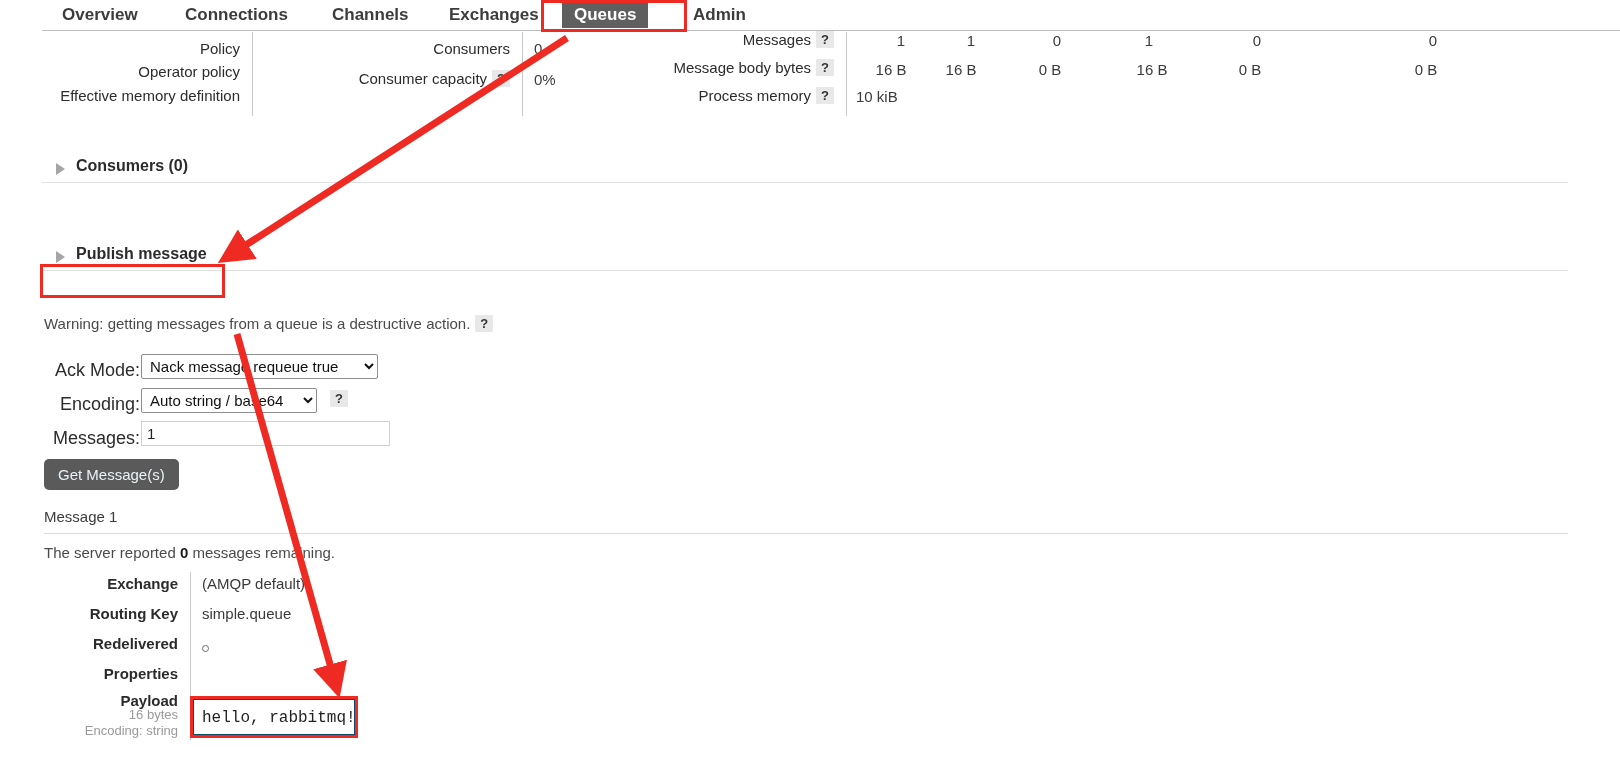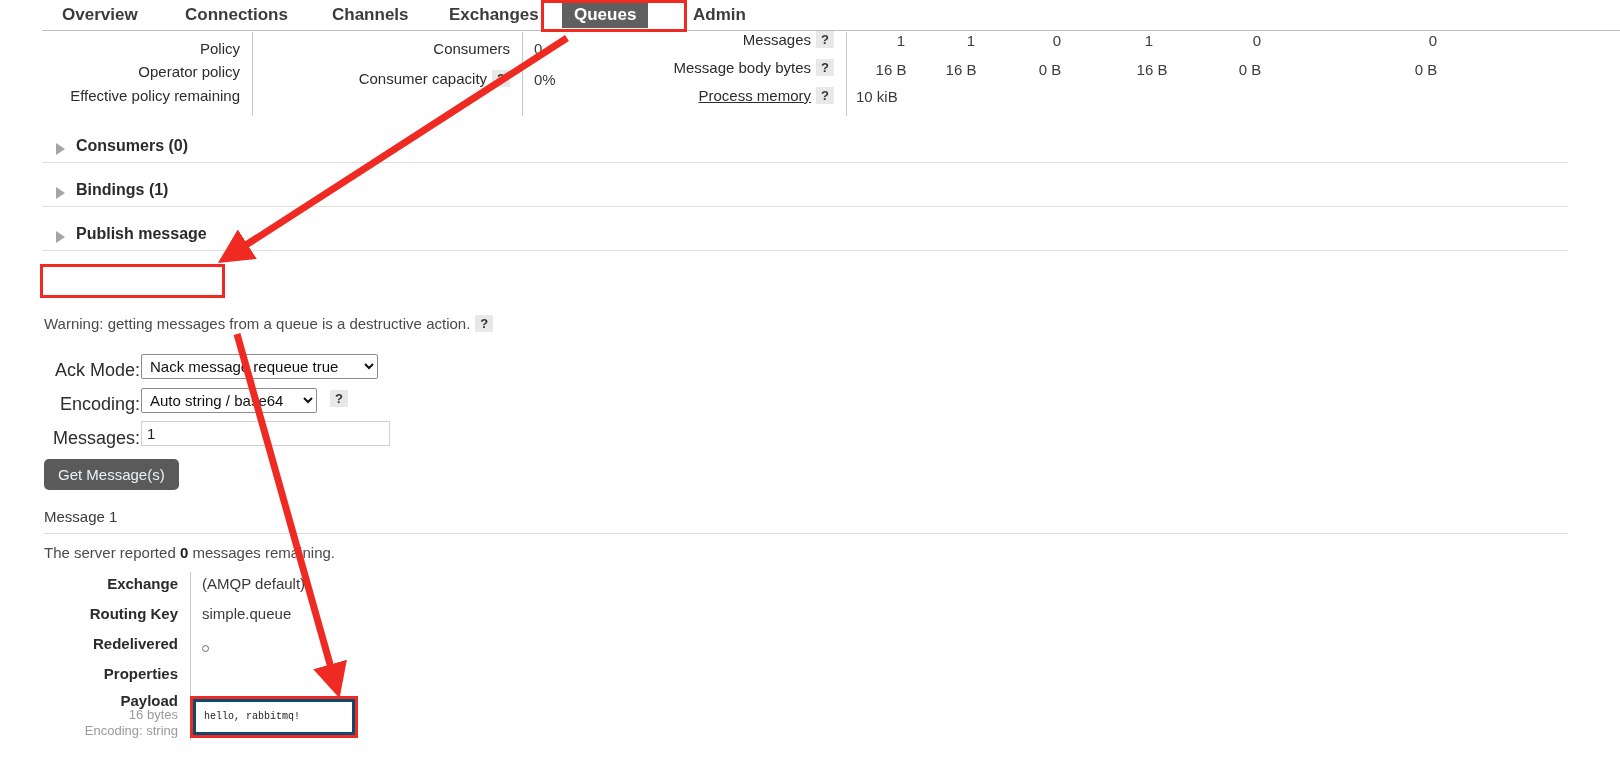--- a/index.html
+++ b/index.html
@@ -90,20 +90,21 @@
     cursor: help;
   }
 
   
   .section {
     position: absolute;
     left: 42px;
     width: 1526px;
     height: 30px;
     border-bottom: 1px solid #e0e0e0;
+    margin-top: 20px;
   }
   .section .caret {
     position: absolute;
     left: 14px; top: 10px;
     width: 0; height: 0;
     border-top: 6px solid transparent;
     border-bottom: 6px solid transparent;
     border-left: 9px solid #a5a5a5;
   }
   .section .caret.open {
@@ -224,23 +225,23 @@
     width: 138px;
     text-align: right;
     font-size: 13px;
     color: #9a9a9a;
   }
   .payload-box {
     position: absolute;
     left: 193px; top: 699px;
     width: 162px; height: 36px;
     background: #fff;
-    border: 3px solid #0c4a6e;
+    border: 1px solid #0c4a6e;
     font-family: "Liberation Mono", monospace;
-    font-size: 10px;
+    font-size: 16px;
     color: #222;
     padding: 9px 8px;
     white-space: pre;
     overflow: hidden;
   }
   .circle-mark {
     display: inline-block;
     width: 7px; height: 7px;
     border: 1px solid #6b6b6b;
     border-radius: 50%;
@@ -272,21 +273,21 @@
     <div class="nav-item active" style="left:562px;">Queues</div>
     <div class="nav-item" style="left:681px;">Admin</div>
   </div>
 
   <div class="stats">
     <div class="stats-hr"></div>
 
     <div class="grp" style="left:0;">
       <div class="lbl" style="left:10px; top:10px;  width:230px;">Policy</div>
       <div class="lbl" style="left:10px; top:33px;  width:230px;">Operator policy</div>
-      <div class="lbl" style="left:10px; top:57px;  width:230px;">Effective policy remaining</div>
+      <div class="lbl" style="left:10px; top:57px;  width:230px;">Effective memory definition</div>
       <div class="vrule" style="left:252px;"></div>
     </div>
 
     <div class="grp" style="left:0;">
       <div class="lbl" style="left:260px; top:10px; width:250px;text-align:right;">
         <span>Consumers</span>
       </div>
       <div class="lbl" style="left:260px; top:40px; width:250px;">
         <span>Consumer capacity</span><span class="qm">?</span>
       </div>
@@ -295,21 +296,21 @@
       <div class="val" style="left:534px; top:41px;">0%</div>
     </div>
 
     <div class="grp" style="left:0;">
       <div class="lbl" style="left:560px; top:1px;  width:274px;">
         <span>Messages</span><span class="qm">?</span>
       </div>
       <div class="lbl" style="left:560px; top:29px; width:274px;">
         <span>Message body bytes</span><span class="qm">?</span>
       </div>
-      <div class="lbl" style="left:560px; top:57px; width:274px;text-decoration:underline;">
+      <div class="lbl" style="left:560px; top:57px; width:274px;">
         <span>Process memory</span><span class="qm">?</span>
       </div>
       <div class="vrule" style="left:846px;"></div>
 
       <div class="val num" style="left:866px; top:2px;  width:70px;">1</div>
       <div class="val num" style="left:936px; top:2px;  width:70px;">1</div>
       <div class="val num" style="left:1022px;top:2px;  width:70px;">0</div>
       <div class="val num" style="left:1114px;top:2px;  width:70px;">1</div>
       <div class="val num" style="left:1222px;top:2px;  width:70px;">0</div>
       <div class="val num" style="left:1398px;top:2px;  width:70px;">0</div>
@@ -323,24 +324,20 @@
 
       <div class="val" style="left:856px; top:58px;">10 kiB</div>
     </div>
   </div>
 
   <div class="section" style="top:133px;">
     <span class="caret"></span>
     <span class="stitle">Consumers (0)</span>
   </div>
 
-  <div class="section" style="top:177px;">
-    <span class="caret"></span>
-    <span class="stitle">Bindings (1)</span>
-  </div>
 
   <div class="section" style="top:221px;">
     <span class="caret"></span>
     <span class="stitle">Publish message</span>
   </div>
 
 
   <div class="warn">
     <span>Warning: getting messages from a queue is a destructive action.</span><span class="qm">?</span>
   </div>

